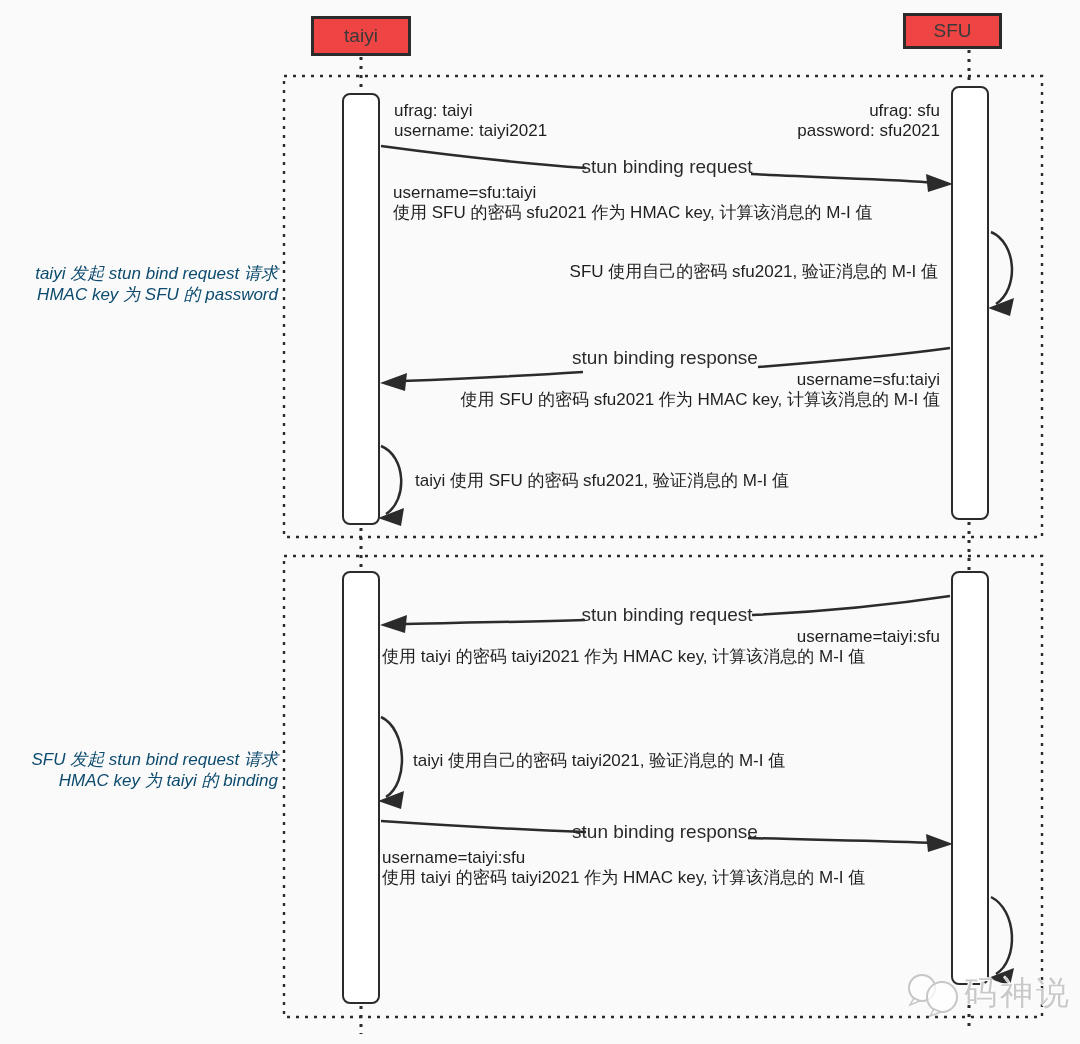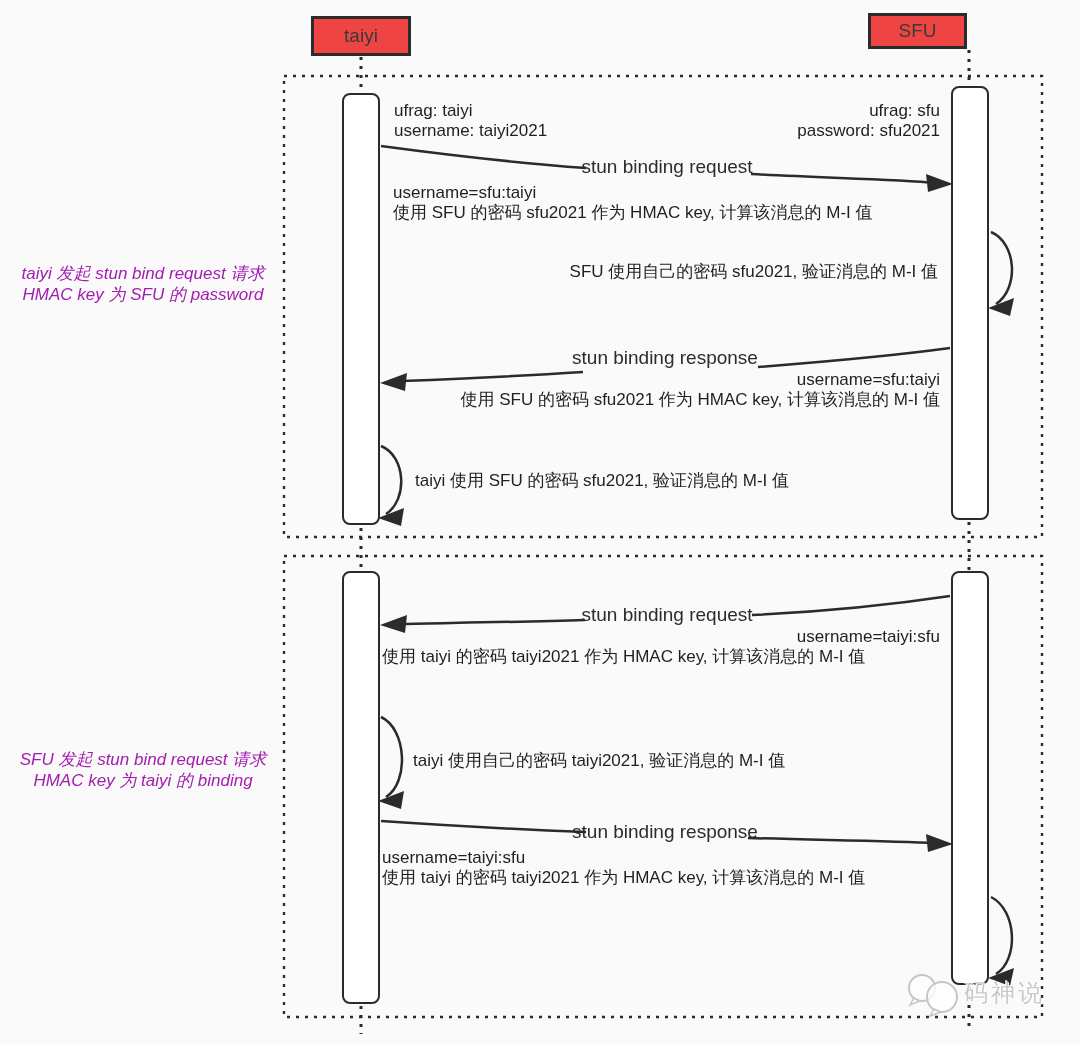--- a/index.html
+++ b/index.html
@@ -8,26 +8,26 @@
   .actor-box{position:absolute;box-sizing:border-box;border:3px solid #2b2b2b;background:#ef4444;
              display:flex;align-items:center;justify-content:center;
              font-family:"Liberation Sans",sans-serif;font-size:19px;color:#3a3a3a;}
   .bar{position:absolute;box-sizing:border-box;width:38px;background:#ffffff;
        border:2.5px solid #2b2b2b;border-radius:8px;}
   .mono-note{position:absolute;font-family:Liberation Sans, sans-serif;font-size:17px;
              line-height:20px;color:#1f1f1f;white-space:nowrap;}
   .right-align{text-align:right;}
   .msg-label{position:absolute;font-family:"Liberation Sans",sans-serif;font-size:19px;
              color:#2b2b2b;white-space:nowrap;width:300px;text-align:center;}
-  .ann{position:absolute;left:8px;width:270px;text-align:center;
+  .ann{position:absolute;left:8px;width:270px;text-align:right;
        font-family:"Liberation Sans",sans-serif;font-style:italic;font-size:17px;
-       line-height:21px;color:#a21caf;}
+       line-height:21px;color:#0c4a6e;}
   svg.overlay{position:absolute;left:0;top:0;pointer-events:none;}
   .wm{position:absolute;left:902px;top:968px;display:flex;align-items:center;z-index:5;}
-  .wm-text{font-family:"Liberation Sans",sans-serif;font-size:24px;letter-spacing:3px;
+  .wm-text{font-family:"Liberation Sans",sans-serif;font-size:33px;letter-spacing:3px;
            color:#c9c9c9;text-shadow:1px 1px 0 #ffffff,-1px -1px 0 #ffffff;white-space:nowrap;}
 </style>
 </head>
 <body>
 
 <div class="canvas">
 
   <div class="bar" style="left:342px;top:93px;height:432px;"></div>
   <div class="bar" style="left:951px;top:86px;height:434px;"></div>
   <div class="bar" style="left:342px;top:571px;height:433px;"></div>
@@ -82,21 +82,21 @@
 
     <g stroke="#2b2b2b" stroke-width="2.5" fill="none">
       <path d="M991 897 C1017 910 1019 960 996 974"></path>
       <polygon points="988,978 1014,968 1010,986" fill="#2b2b2b" stroke="none"></polygon>
     </g>
   </svg>
 
   <div class="actor-box" style="left:311px;top:16px;width:100px;height:40px;">
     <span>taiyi</span>
   </div>
-  <div class="actor-box" style="left:868px;top:13px;width:99px;height:36px;">
+  <div class="actor-box" style="left:903px;top:13px;width:99px;height:36px;">
     <span>SFU</span>
   </div>
 
   <div class="ann" style="top:263px;">
     <div>taiyi 发起 stun bind request 请求</div>
     <div>HMAC key 为 SFU 的 password</div>
   </div>
   <div class="ann" style="top:749px;">
     <div>SFU 发起 stun bind request 请求</div>
     <div>HMAC key 为 taiyi 的 binding</div>

